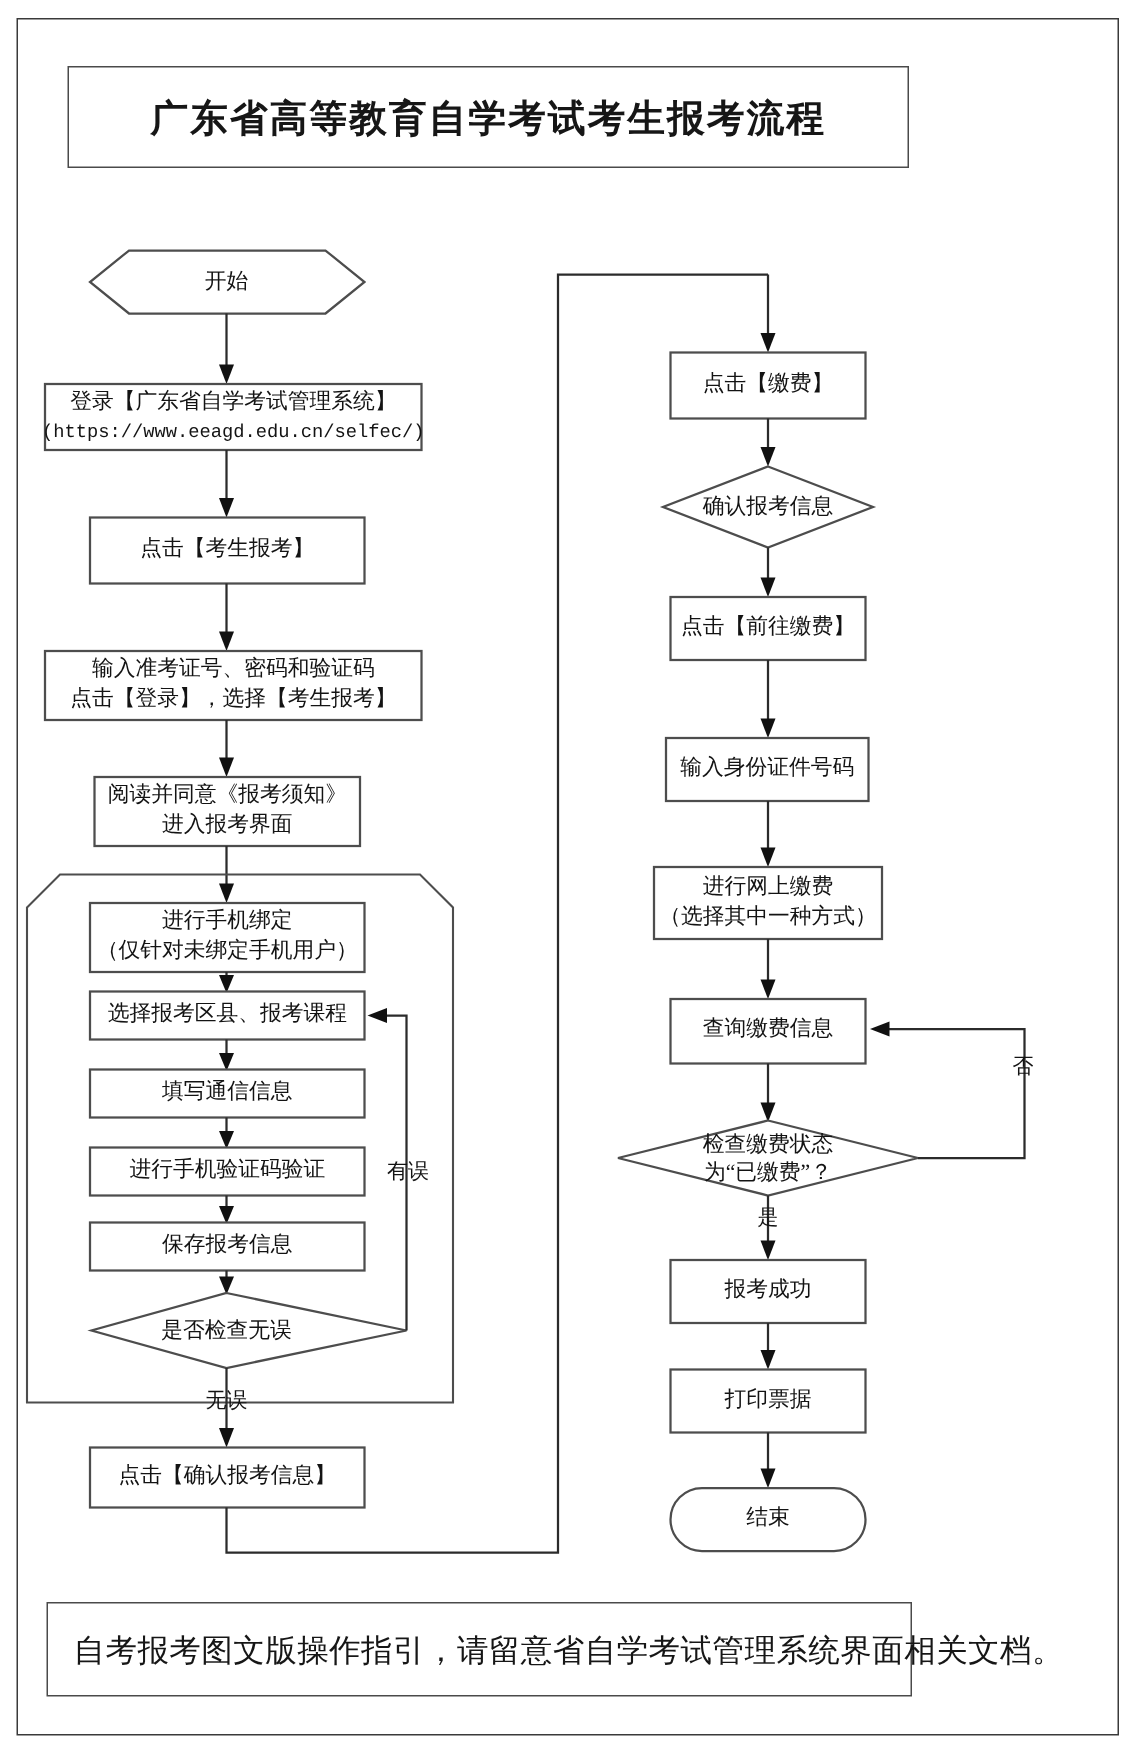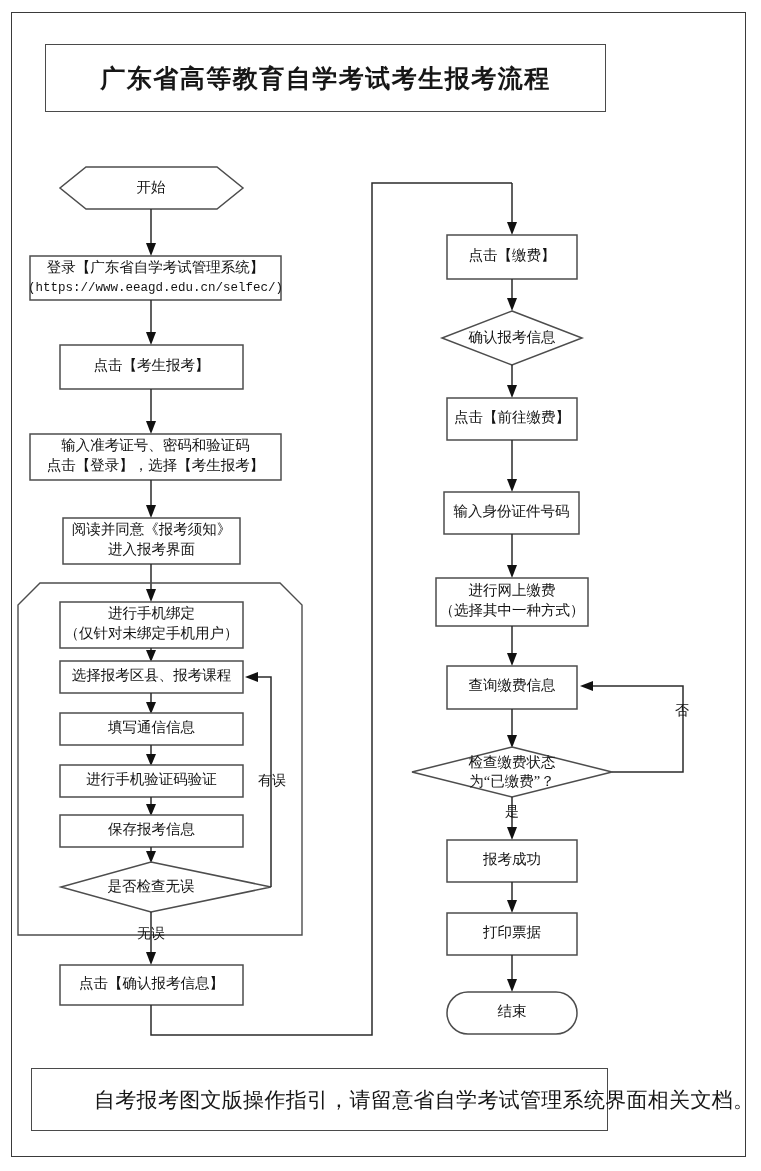--- a/index.html
+++ b/index.html
@@ -57,21 +57,20 @@
     position: absolute;
     left: 31px;
     top: 1068px;
     width: 577px;
     height: 63px;
     border: 1.4px solid #4a4a4a;
     box-sizing: border-box;
     display: flex;
     align-items: center;
     background: #fff;
-    padding-left: 45px;
   }
   .footer-text {
     font-size: 21px;
     padding-left: 17px;
     letter-spacing: 0.3px;
     color: #161616;
     white-space: nowrap;
     font-family: "Liberation Serif", "DejaVu Serif", serif;
   }
   svg#flow {

